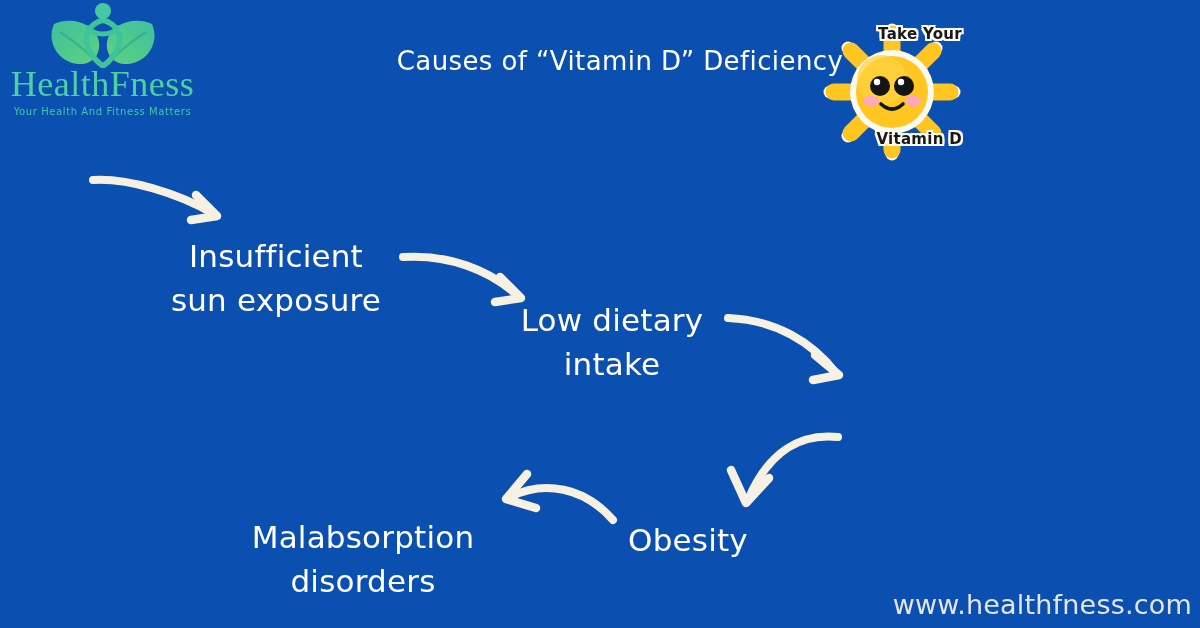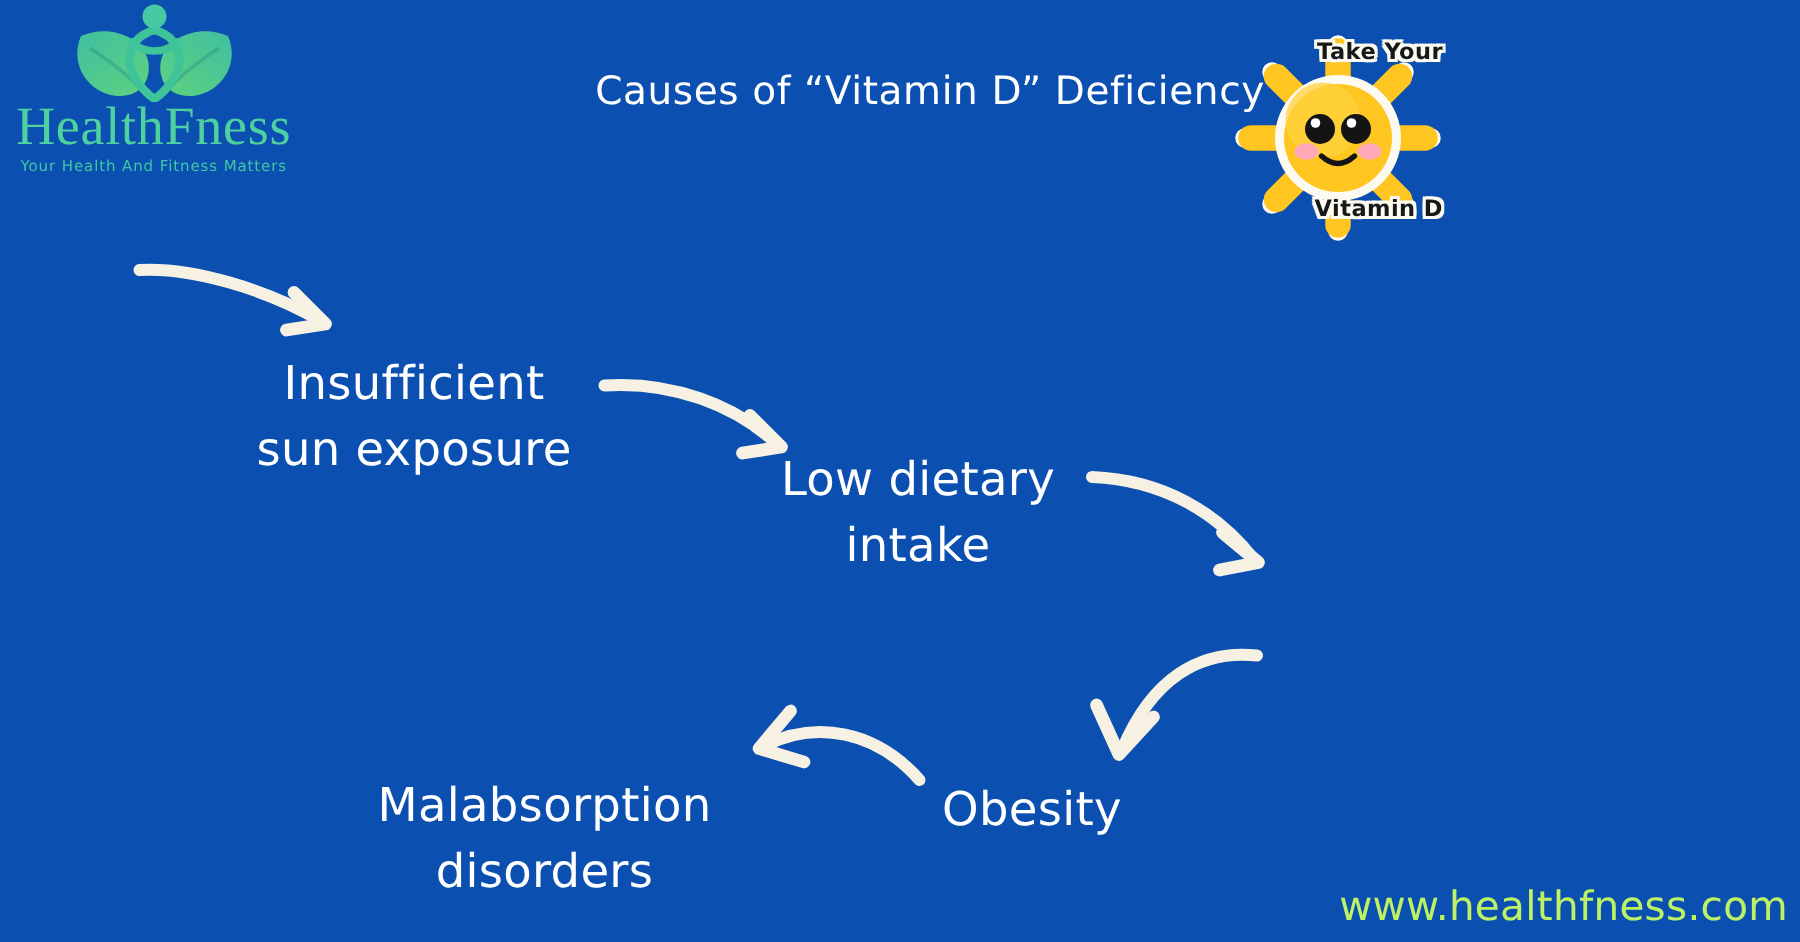--- a/index.html
+++ b/index.html
@@ -135,21 +135,21 @@
     stroke-width: 8.5;
     stroke-linecap: round;
     stroke-linejoin: round;
   }
 
   
   #site-url {
     position: absolute;
     right: 8px;
     bottom: 8px;
-    color: #bef264;
+    color: #e5e5e5;
     font-family: "DejaVu Sans", sans-serif;
     font-size: 27px;
     letter-spacing: 0.2px;
   }
 </style>
 </head>
 <body style="background: rgb(11, 80, 176);">
 
 <div id="canvas" style="background: rgb(11, 80, 176);">
 

